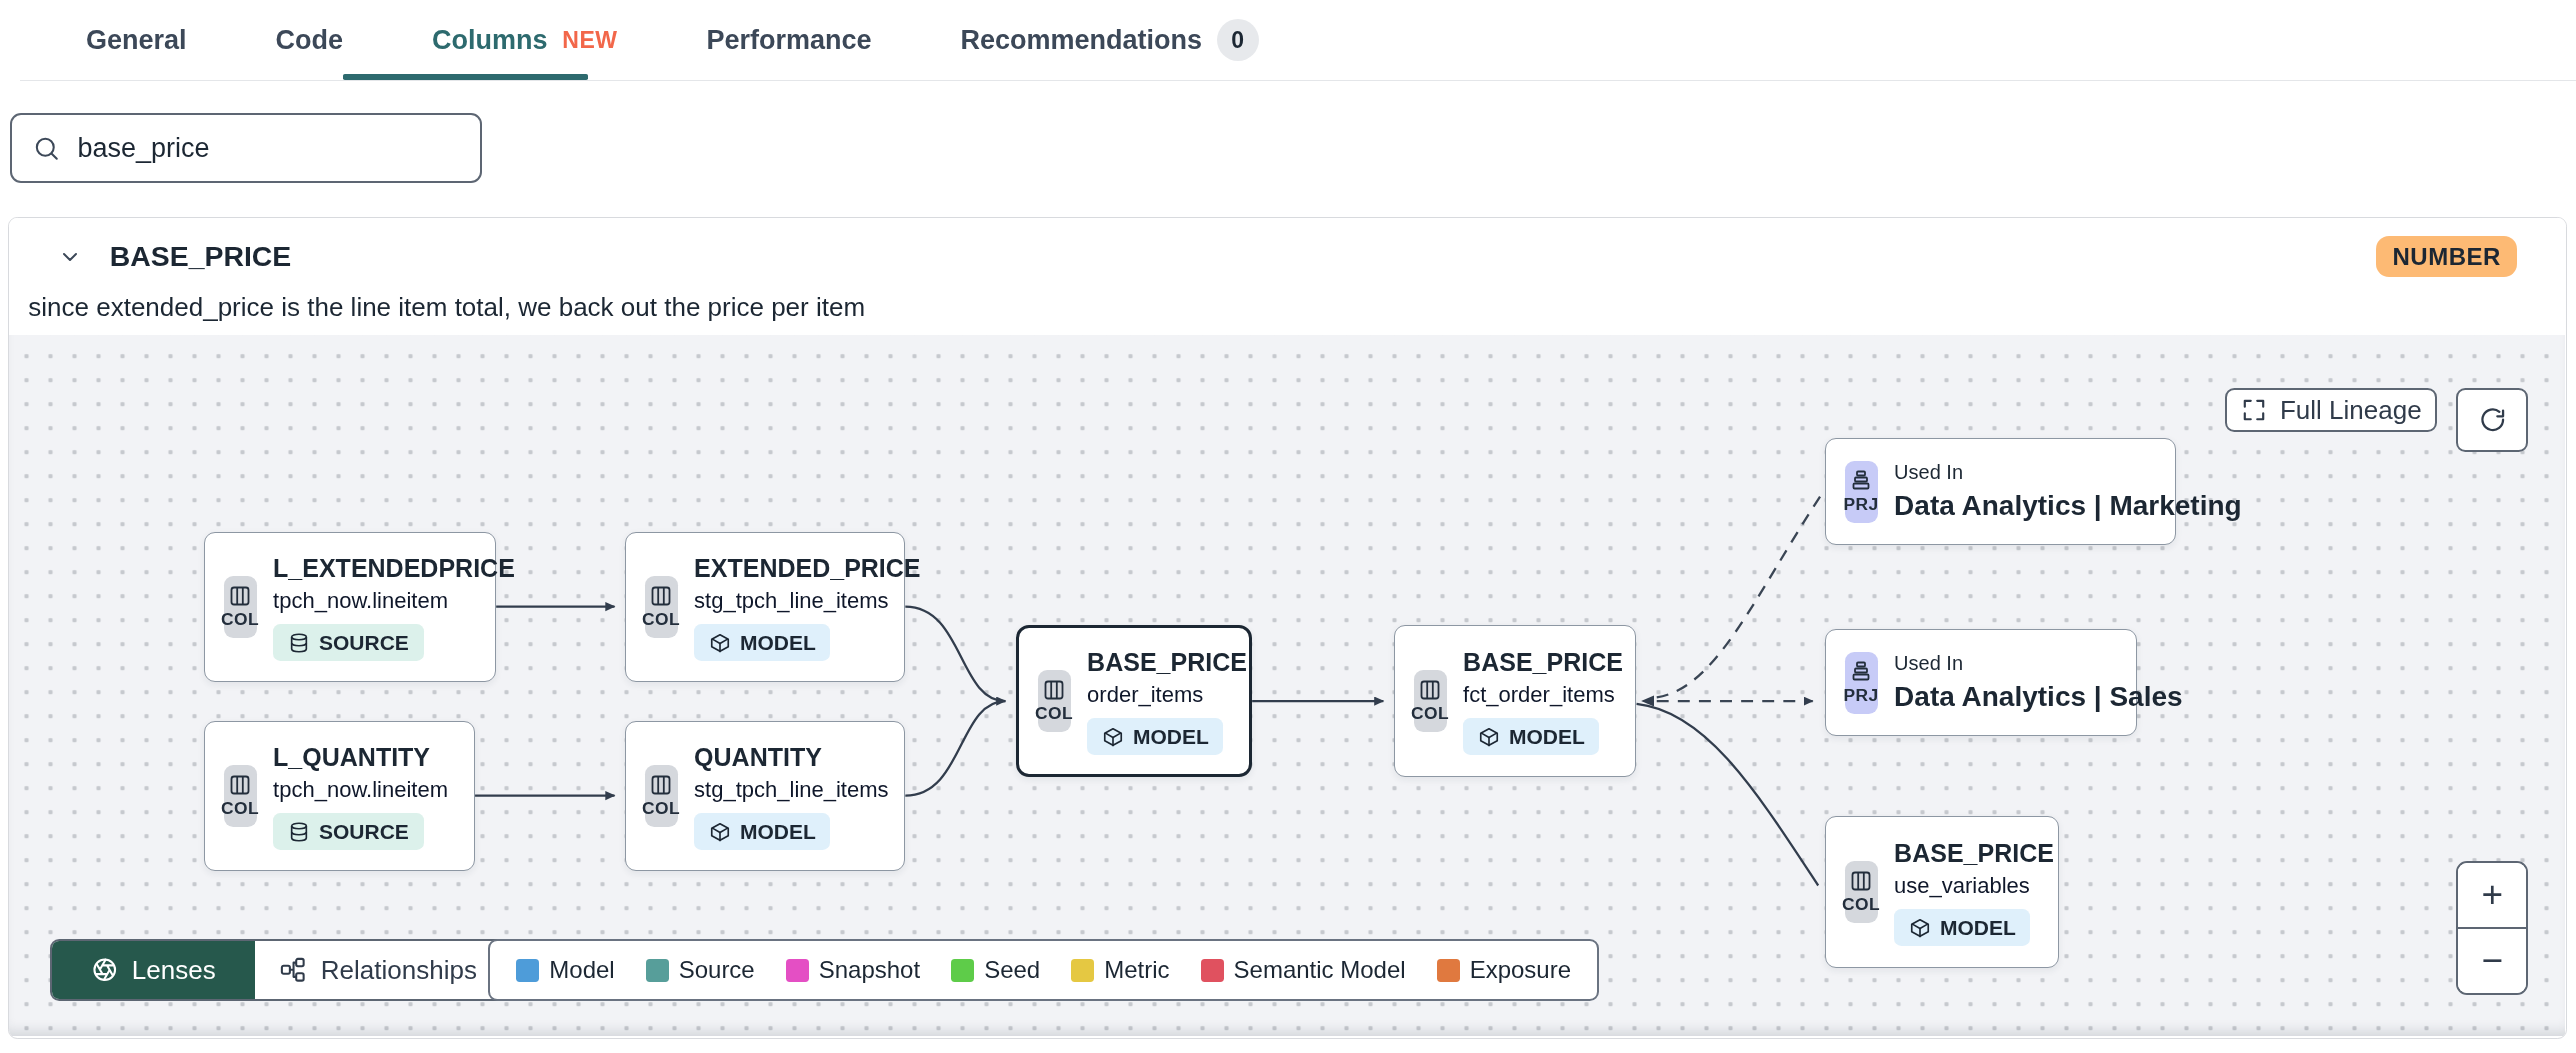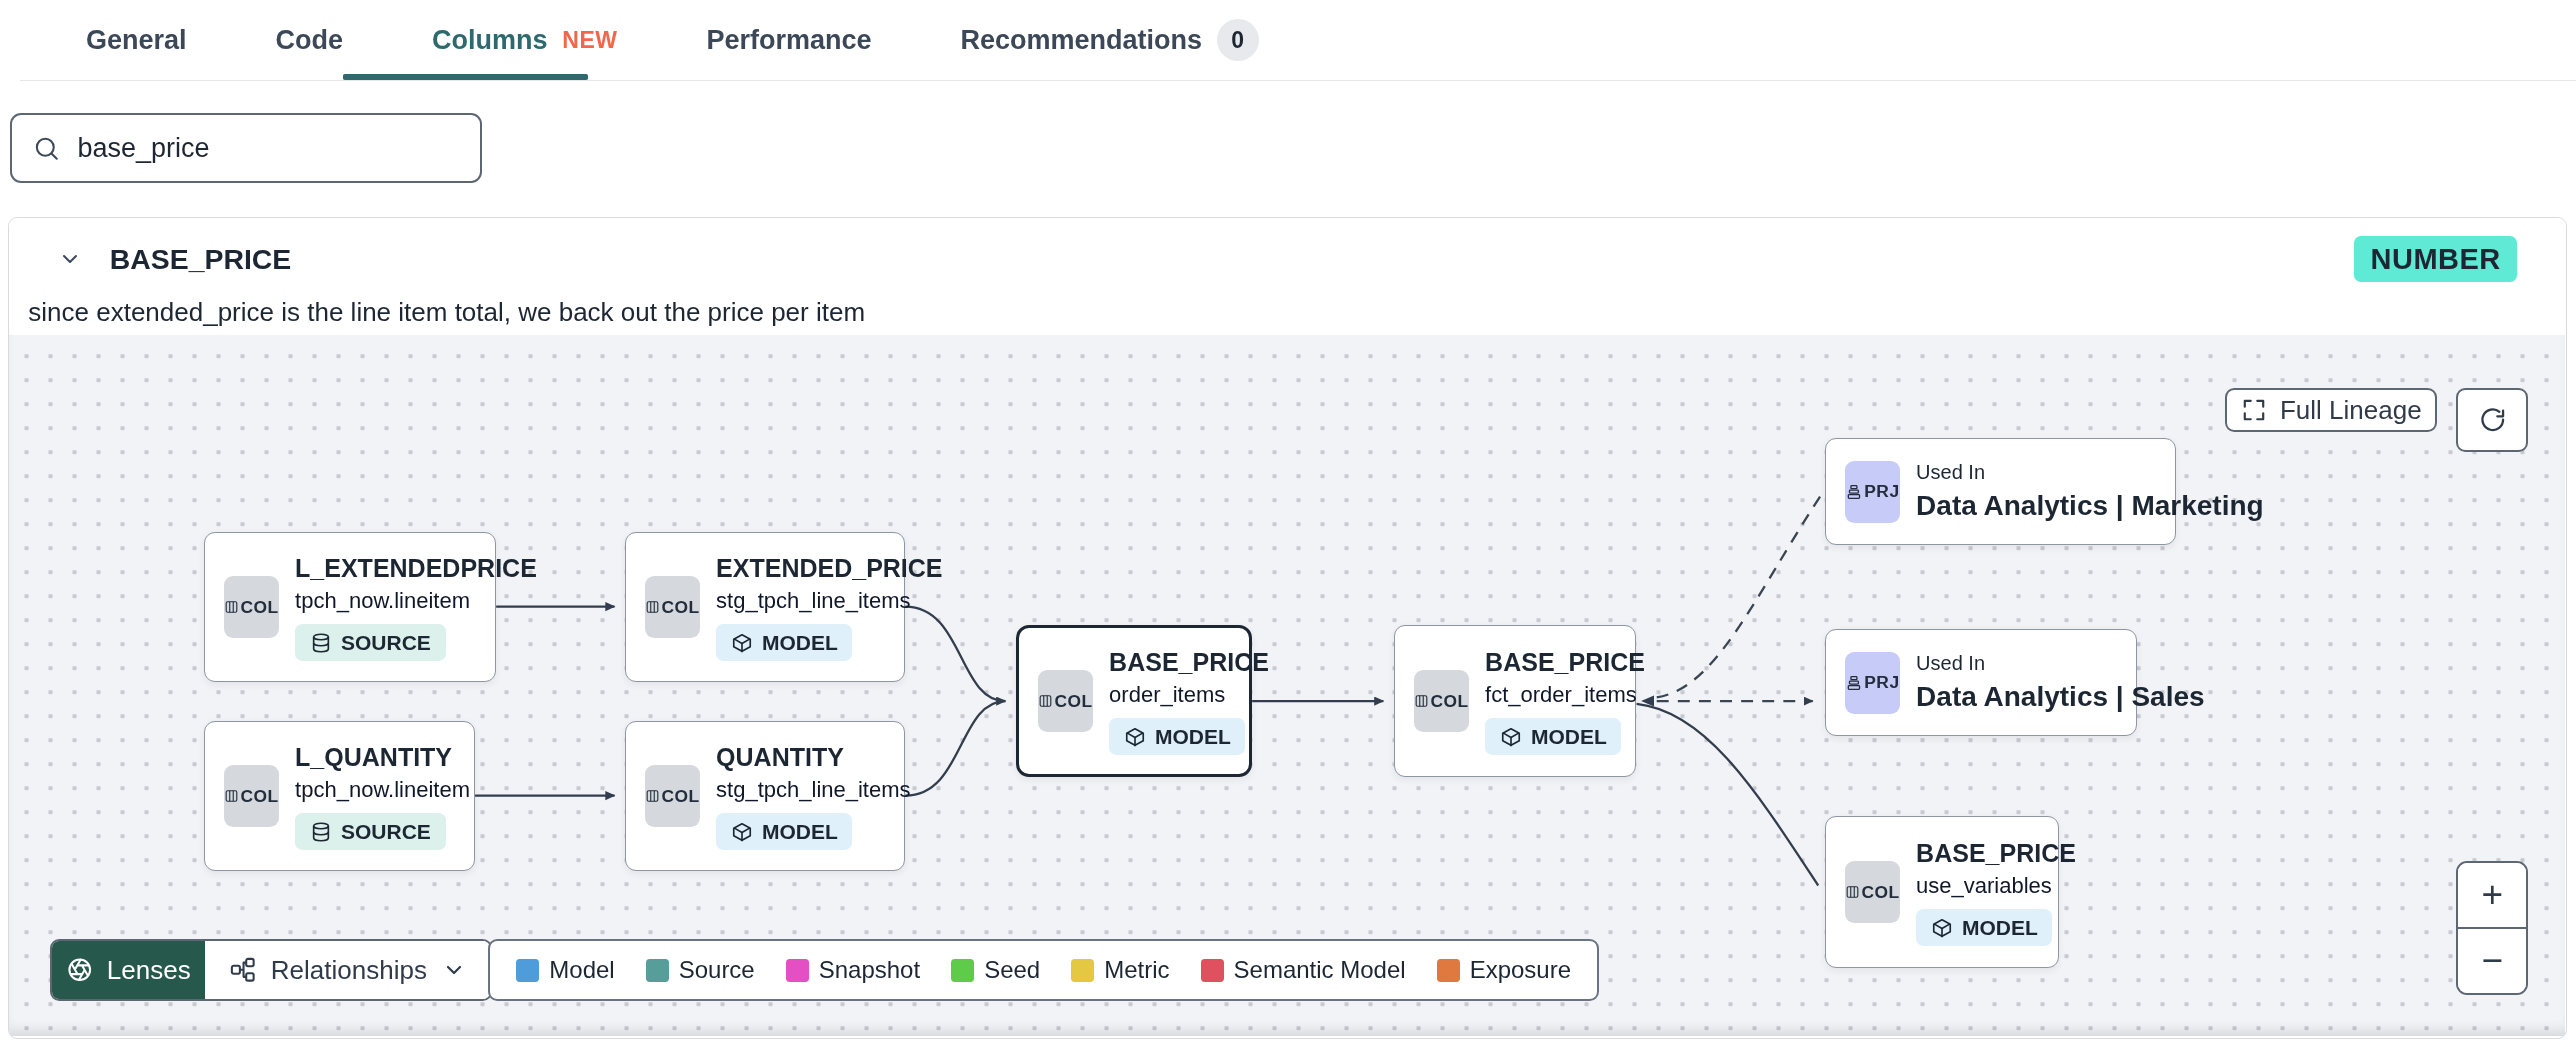--- a/index.html
+++ b/index.html
@@ -27,41 +27,41 @@
   .searchbox svg { flex:0 0 auto; }
   .searchbox input { flex:1; border:none; outline:none; background:transparent;
     font-family:inherit; font-size:27px; color:#1c2733; }
 
   
   .card { position:absolute; left:8.3px; top:217px; width:2559px; height:822px;
     background:#fff; border:1.8px solid #d8dade; border-radius:9.2px; overflow:hidden; }
   .card-header { position:relative; height:117px; background:#fff; }
   .title-row { display:flex; align-items:center; gap:27.5px; padding:18.3px 49px 0 49px; }
   .col-title { font-size:28.4px; font-weight:700; color:#1c2733; }
-  .type-badge { margin-left:auto; background:#5eead4; color:#1c2733;
-    font-size:29px; font-weight:600; letter-spacing:0.5px;
-    padding:6.4px 16.5px; border-radius:7px; }
+  .type-badge { margin-left:auto; background:#fdba74; color:#1c2733;
+    font-size:24px; font-weight:600; letter-spacing:0.5px;
+    padding:6.4px 16.5px; border-radius:13px; }
   .col-desc { padding:14.7px 0 0 19px; font-size:26px; color:#1c2733; }
 
   
   .canvas { position:absolute; left:0; top:117px; width:2556px; height:701px;
     background-color:#f2f3f6;
     background-image:radial-gradient(#c6c9ce 2px, transparent 2.6px);
     background-size:24px 24px; background-position:5.5px 9.2px;
     box-shadow: inset 0 -11px 13px -7.3px rgba(30,42,56,0.16); }
   .edges { position:absolute; left:0; top:0; pointer-events:none; }
 
   
   .node { position:absolute; background:#fff; border:1.8px solid #8d97a3;
     border-radius:11px; display:flex; align-items:center; gap:16.5px;
     padding:0 16.5px 0 18.3px; cursor:pointer;
     box-shadow:0 2.8px 7.3px rgba(30,42,56,0.07); }
   .node.selected { border:3.7px solid #1c2733; border-radius:13px; }
-  .kind-badge { flex:0 0 auto; width:55px; height:62px; border-radius:9.2px;
-    background:#d5d8dd; color:#232e3c; display:flex; flex-direction:row;
+  .kind-badge { flex:0 0 auto; width:33px; height:62px; border-radius:9.2px;
+    background:#d5d8dd; color:#232e3c; display:flex; flex-direction:column;
     align-items:center; justify-content:center; gap:1.8px; }
   .kind-badge.prj { background:#c7cbf7; }
   .kind-badge .kind-label { font-size:17.4px; font-weight:700; letter-spacing:0.5px; }
   .node-body { display:flex; flex-direction:column; justify-content:center; }
   .node-title { font-size:25px; font-weight:600; color:#1c2733; line-height:1.2; white-space:nowrap; }
   .node-sub { font-size:22px; color:#0f172a; margin-top:5.5px; line-height:1.2; white-space:nowrap; }
   .pill { margin-top:10px; align-self:flex-start; height:37px; border-radius:7.3px;
     display:flex; align-items:center; gap:9.2px; padding:0 14.7px;
     font-size:21px; font-weight:600; color:#1c2733; }
   .pill.model { background:#dff0fb; }
@@ -79,21 +79,21 @@
     border:2.3px solid #5d6673; border-radius:11px; background:#fff;
     display:flex; flex-direction:column; overflow:hidden; }
   .zoomctl .zbtn { flex:1; display:flex; align-items:center; justify-content:center;
     font-size:37px; color:#303b4a; cursor:pointer; background:#fff; }
   .zoomctl .zbtn:first-child { border-bottom:2.3px solid #5d6673; }
 
   
   .lens-ctl { position:absolute; left:41px; top:604px; height:62px; display:flex;
     border-radius:9.2px; overflow:hidden; border:2.3px solid #5d6673; background:#fff; }
   .lens-seg { background:#26584c; color:#fff; display:flex; align-items:center;
-    gap:13px; padding:0 14px; font-size:26px; font-weight:500; cursor:pointer; }
+    gap:13px; padding:0 39px; font-size:26px; font-weight:500; cursor:pointer; }
   .rel-seg { display:flex; align-items:center; gap:14.7px; padding:0 24px;
     font-size:26px; color:#303b4a; font-weight:500; cursor:pointer; background:#fff;text-align:center; }
   .legend { position:absolute; left:479px; top:604px; height:62px;
     background:#fff; border:2.3px solid #6a7381; border-radius:9.2px;
     display:flex; align-items:center; gap:31px; padding:0 26px; }
   .legend-item { display:flex; align-items:center; gap:10px; font-size:24px; color:#1c2733; }
   .swatch { width:23px; height:23px; border-radius:3.7px; }
 
   svg.icon { display:block; }
 </style>

